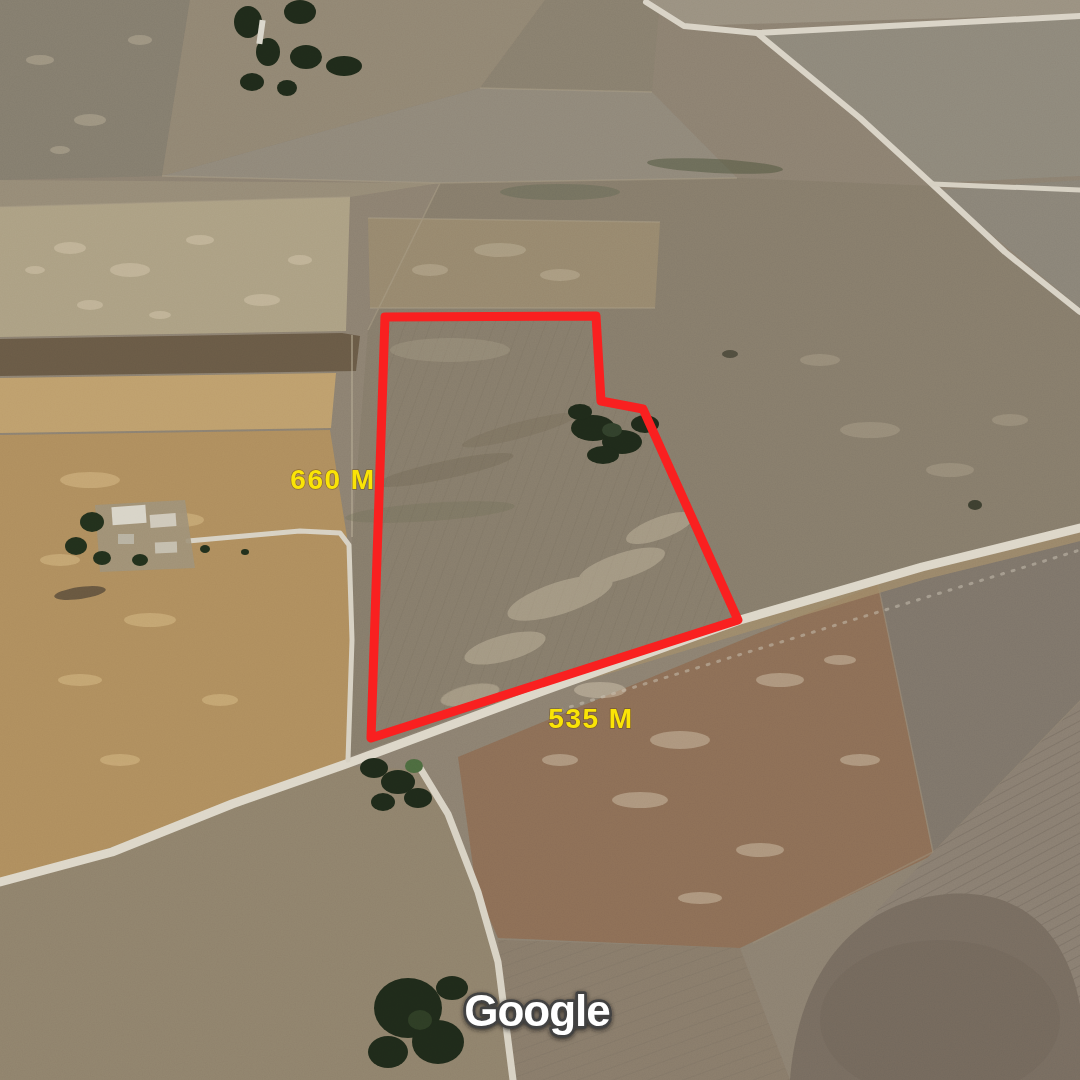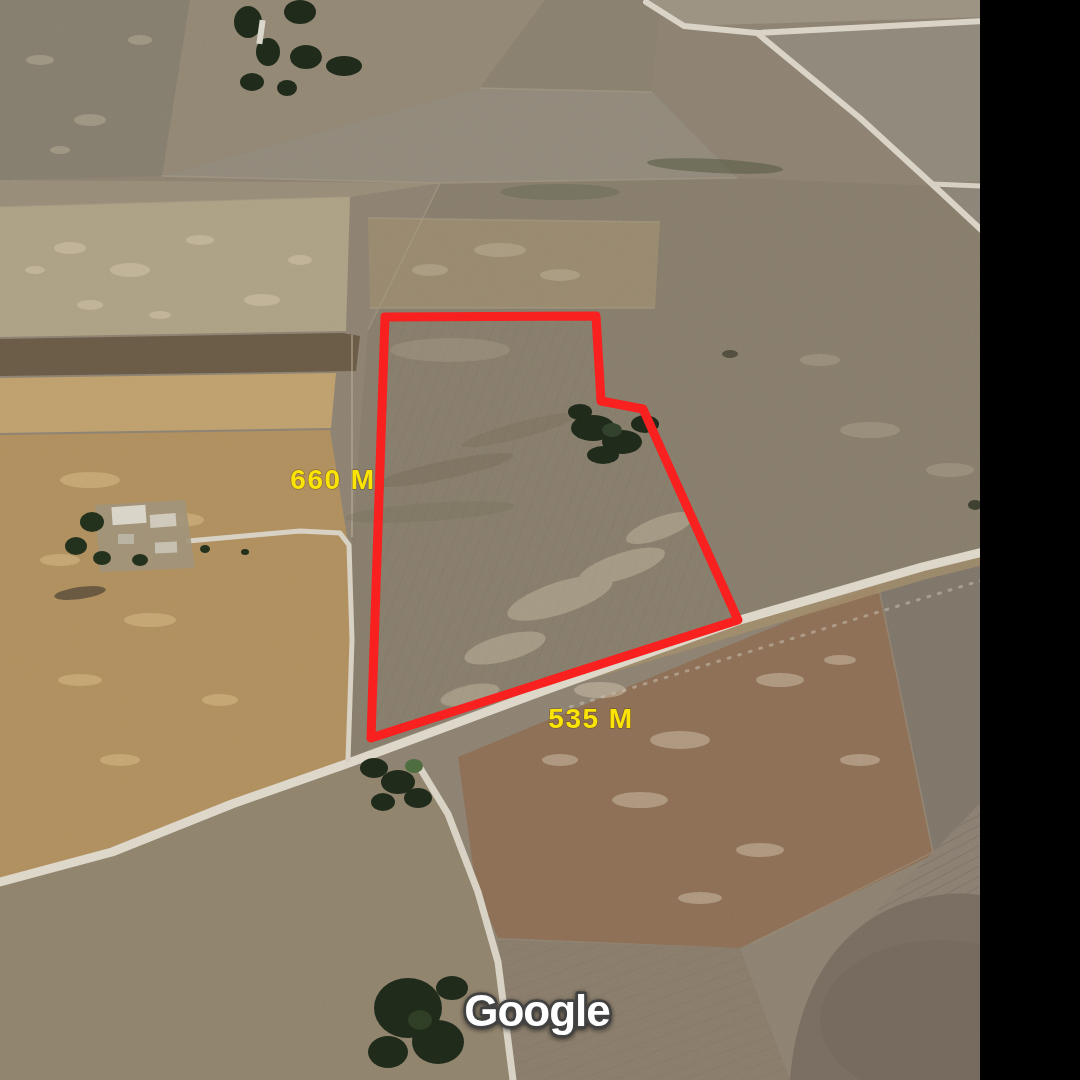--- a/index.html
+++ b/index.html
@@ -1,16 +1,16 @@
 <!DOCTYPE html>
 <html><head>
 <meta charset="utf-8">
 <style>
   html,body{margin:0;padding:0;background:#000;}
-  .stage{position:relative;width:980px;height:1080px;overflow:hidden;background:#8c8170;
+  .stage{position:relative;width:1080px;height:1080px;overflow:hidden;background:#8c8170;
          font-family:"Liberation Sans",sans-serif;}
   svg{display:block;}
   .terrain{filter:blur(.7px) saturate(.97);}
   .meas{font-family:"Liberation Sans",sans-serif;font-weight:bold;font-size:28px;letter-spacing:1.5px;
         paint-order:stroke;stroke:rgba(96,60,0,.45);stroke-width:1.5px;}
   .gwm{font-family:"Liberation Sans",sans-serif;font-weight:bold;font-size:44px;letter-spacing:-1px;
        fill:#ffffff;paint-order:stroke;stroke:#404040;stroke-width:5.5px;stroke-linejoin:round;
        filter:url(#softshadow);}
   .parcel{fill:none;stroke-width:9;stroke-linejoin:round;stroke-linecap:round;}
 </style>

